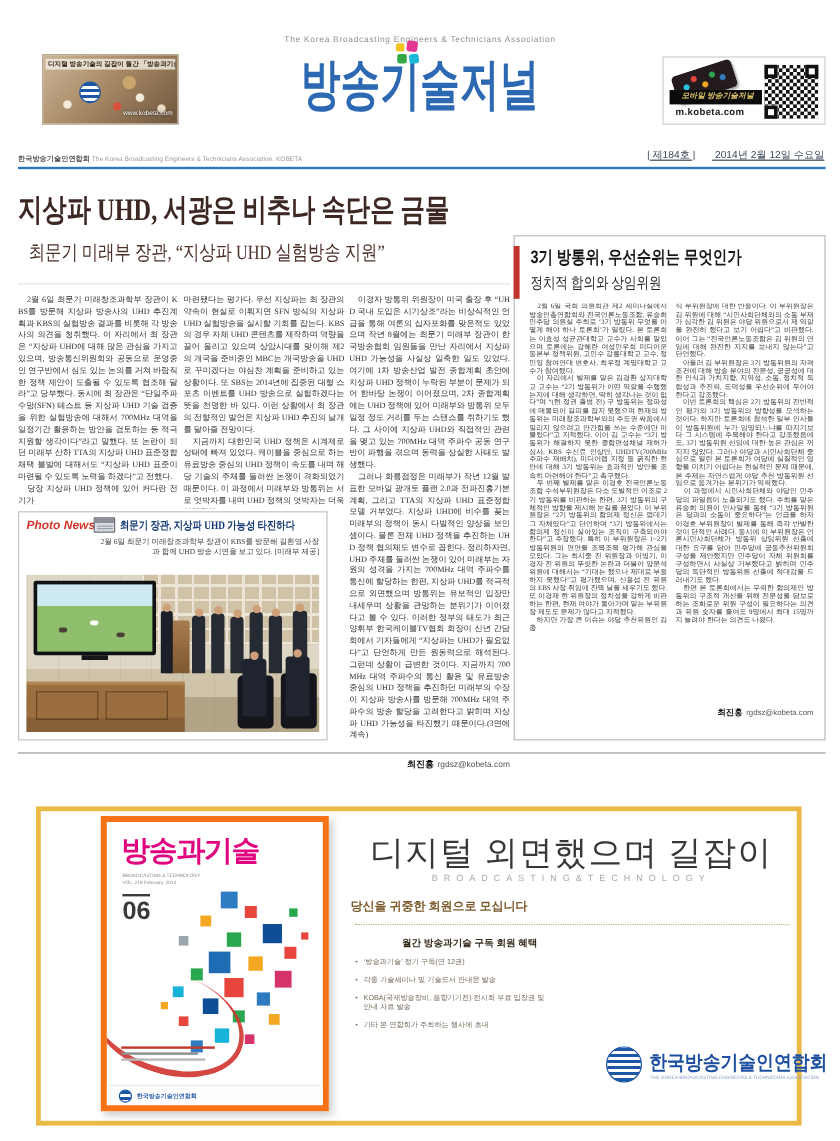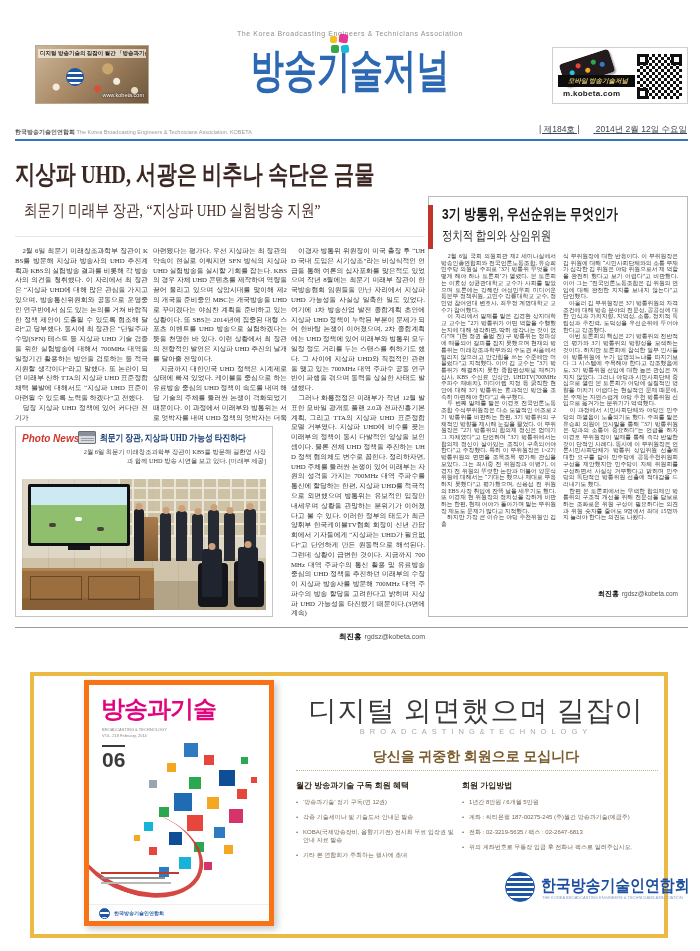--- a/index.html
+++ b/index.html
@@ -151,25 +151,25 @@
   .cover-foot { position:absolute; left:0; bottom:0; width:100%; height:17px; background:#fdfdfd;
       border-top:1px solid #eee; }
   .cover-foot .kobeta-emblem { position:absolute; left:10px; top:3px; width:11px; height:11px; }
   .cover-foot span { position:absolute; left:25px; top:5px; font-size:5px; color:#2a5ca8;
       font-family:"Liberation Sans",sans-serif; font-weight:bold; }
 
   .ad-title { left:292px; top:692px; width:368px; text-align:center; font-size:28px; color:#383838;
       letter-spacing:1px; white-space:nowrap; }
   .ad-sub-en { left:292px; top:727px; width:368px; text-align:center; font-family:"Liberation Sans",sans-serif;
       font-size:7.5px; color:#a8a8a8; letter-spacing:5px; white-space:nowrap; }
-  .ad-invite { left:292px; top:748px; width:368px; text-align:center; font-size:14px; font-weight:bold; color:#7b5a2b; }
+  .ad-invite { left:292px; top:748px; width:368px; text-align:left; font-size:10px; font-weight:bold; color:#7b5a2b; }
   .ad-dotted { left:296px; top:770px; width:362px; border-top:1px dotted #c4b286; }
 
   .ad-col { position:absolute; top:780px; font-family:"Liberation Sans",sans-serif; }
-  .ad-col .hd { font-size:8px; font-weight:bold; color:#33291a; margin-bottom:7px; }
+  .ad-col .hd { font-size:8px; font-weight:bold; color:#33291a; margin-bottom:7px;margin-left:39px; }
   .ad-col ul { list-style:none; }
   .ad-col li { font-size:6px; color:#75685a; line-height:8px; margin-bottom:7px; padding-left:7px; position:relative; }
   .ad-col li:before { content:"•"; position:absolute; left:0; top:0; color:#75685a; }
   .benefits { left:296px; width:160px; }
   .join { left:462px; width:198px; }
 
   .org { left:505px; top:872px; width:185px; }
   .org .kobeta-emblem { position:absolute; left:0; top:0; width:30px; height:30px; }
   .org-name { position:absolute; left:36px; top:3px; font-family:"Liberation Sans",sans-serif;
       font-size:16.5px; font-weight:bold; color:#1d4fa0; white-space:nowrap; transform:scaleX(.9); transform-origin:0 0; }
@@ -335,29 +335,20 @@
 
   <div class="ad-col benefits">
     <div class="hd">월간 방송과기술 구독 회원 혜택</div>
     <ul>
       <li>‘방송과기술’ 정기 구독(연 12권)</li>
       <li>각종 기술세미나 및 기술도서 안내문 발송</li>
       <li>KOBA(국제방송장비, 음향기기전) 전시회 무료 입장권 및 안내 자료 발송</li>
       <li>기타 본 연합회가 주최하는 행사에 초대</li>
     </ul>
   </div>
-  <div class="ad-col join">
-    <div class="hd">회원 가입방법</div>
-    <ul>
-      <li>1년간 8만원 / 6개월 5만원</li>
-      <li>계좌 : 씨티은행 187-00275-245 (주)월간 방송과기술(예금주)</li>
-      <li>전화 : 02-3219-5635 / 팩스 : 02-2647-6813</li>
-      <li>위의 계좌번호로 무통장 입금 후 전화나 팩스로 알려주십시오.</li>
-    </ul>
-  </div>
 
   <div class="abs org">
     <div class="kobeta-emblem"></div>
     <div class="org-name">한국방송기술인연합회</div>
     <div class="org-tag">THE KOREA BROADCASTING ENGINEERS &amp; TECHNICIANS ASSOCIATION</div>
   </div>
 
 </div>
 
 </body></html>

